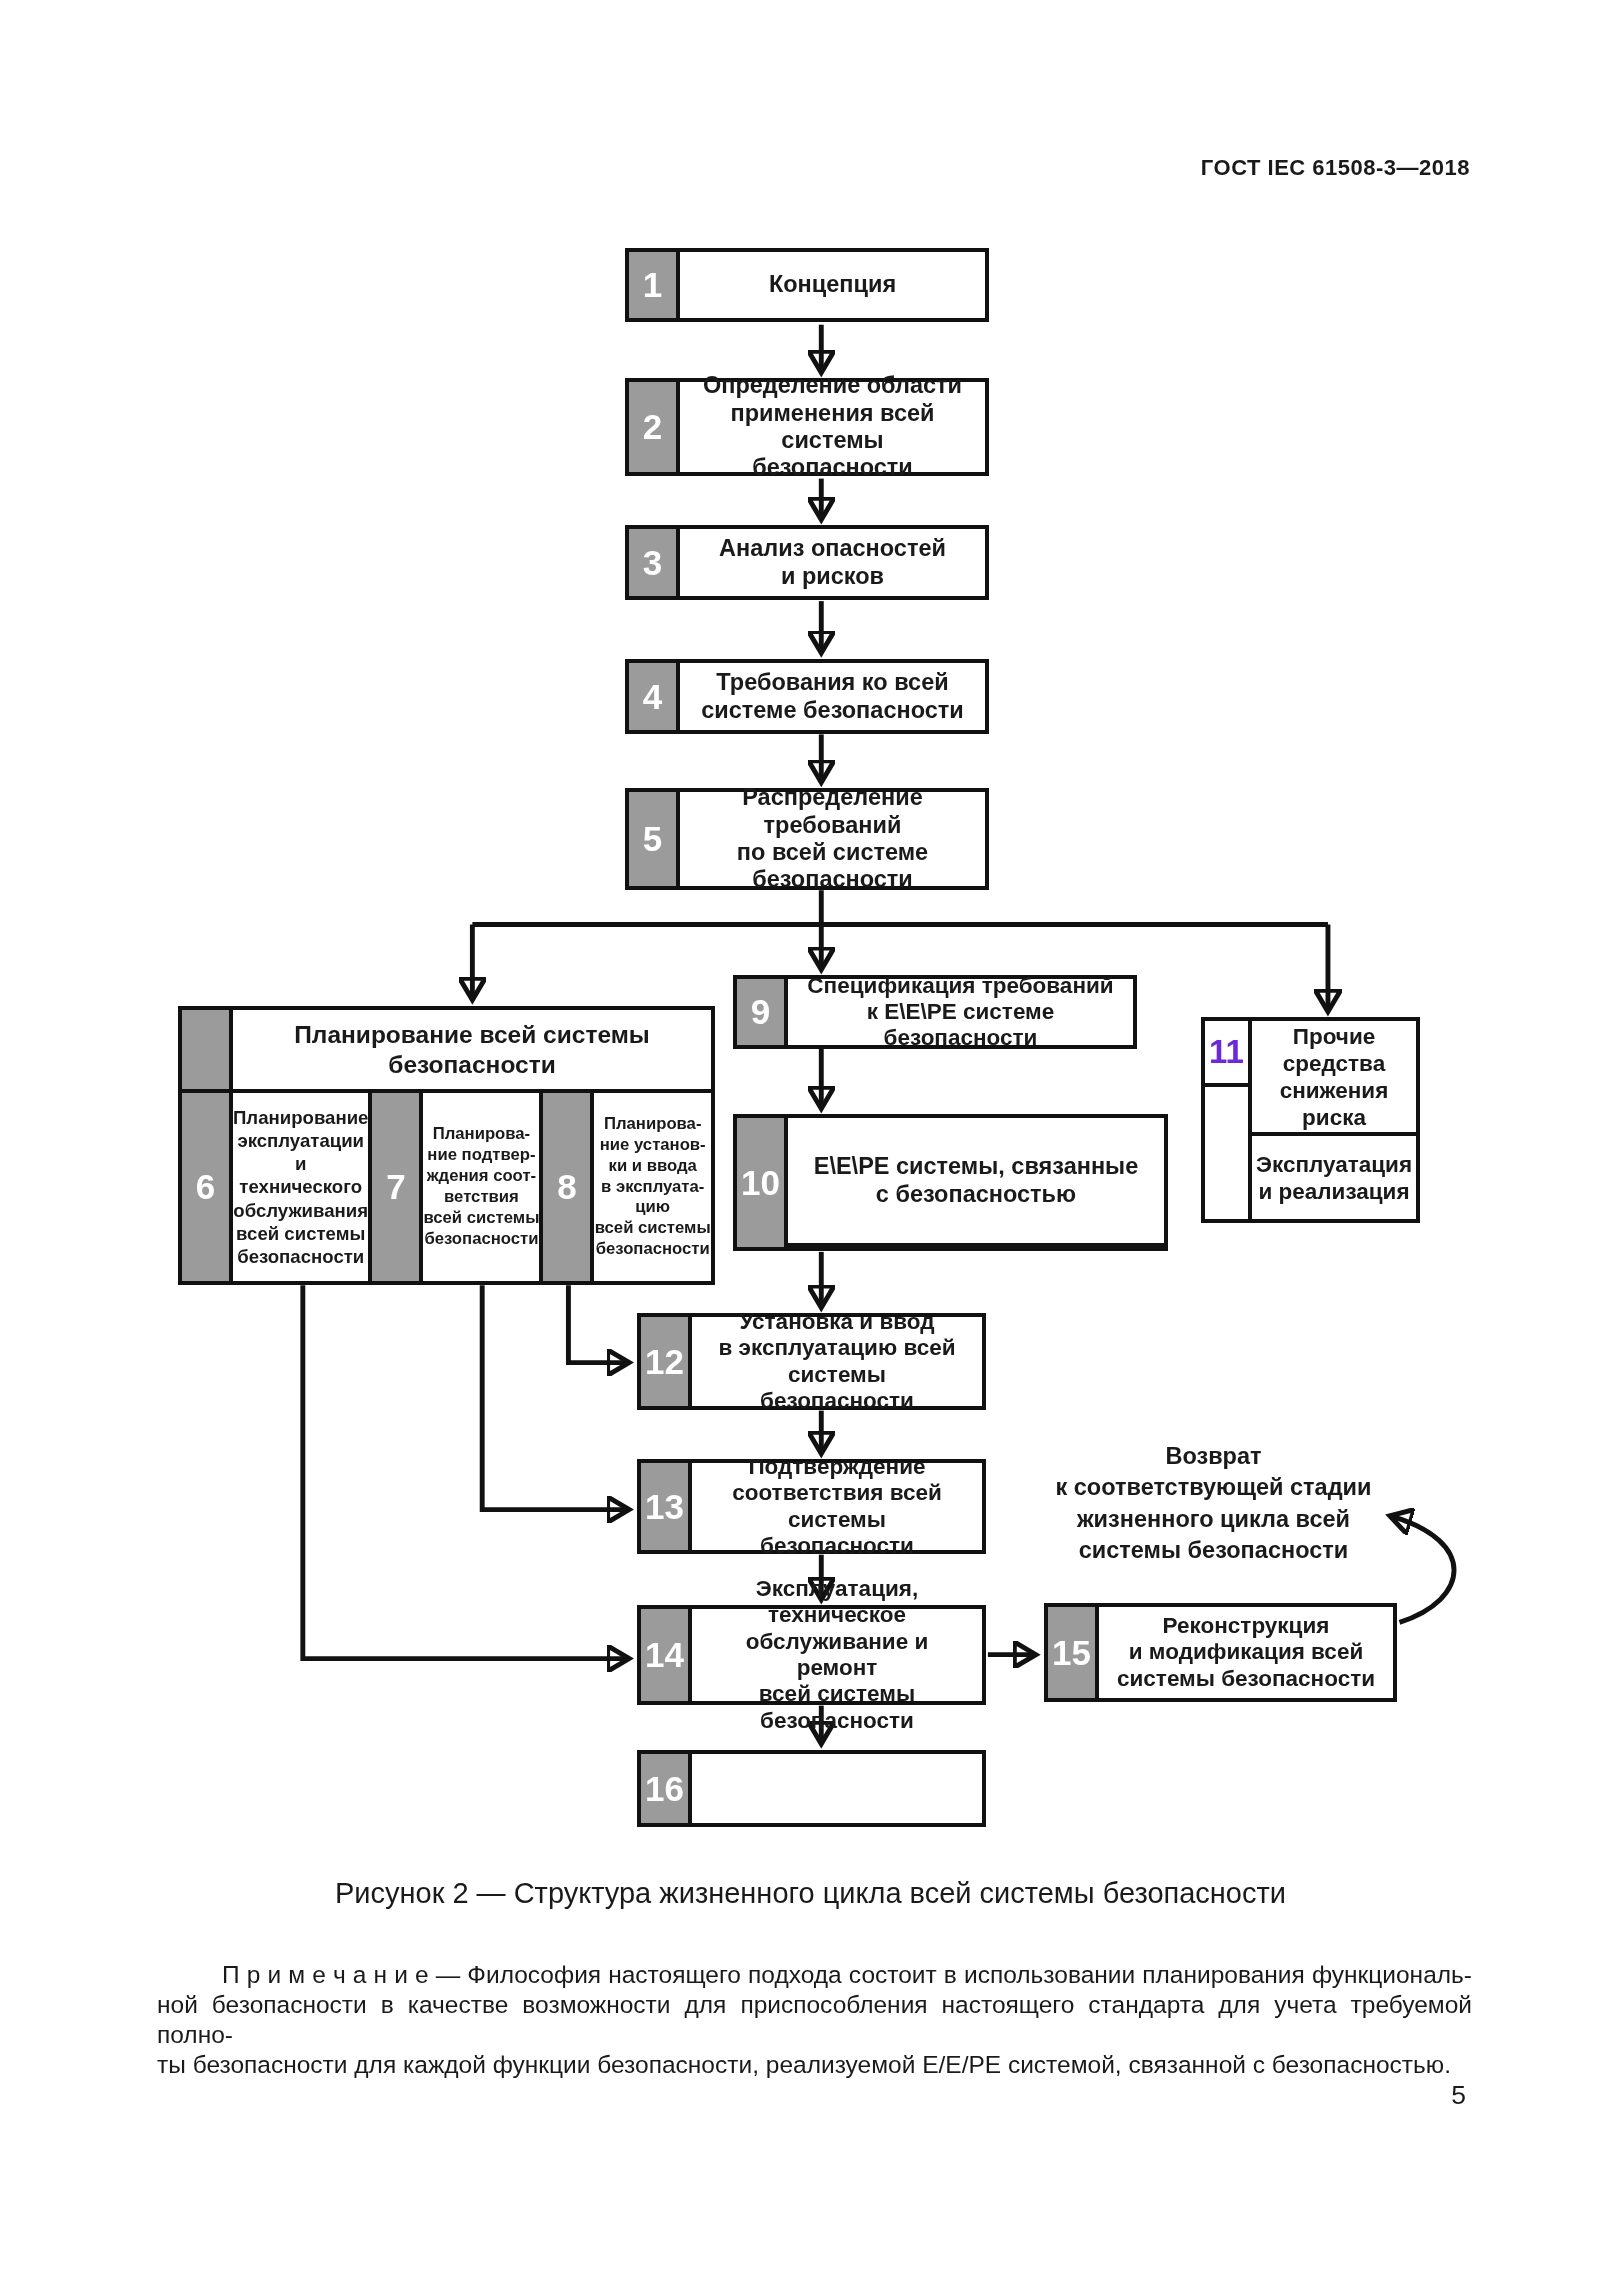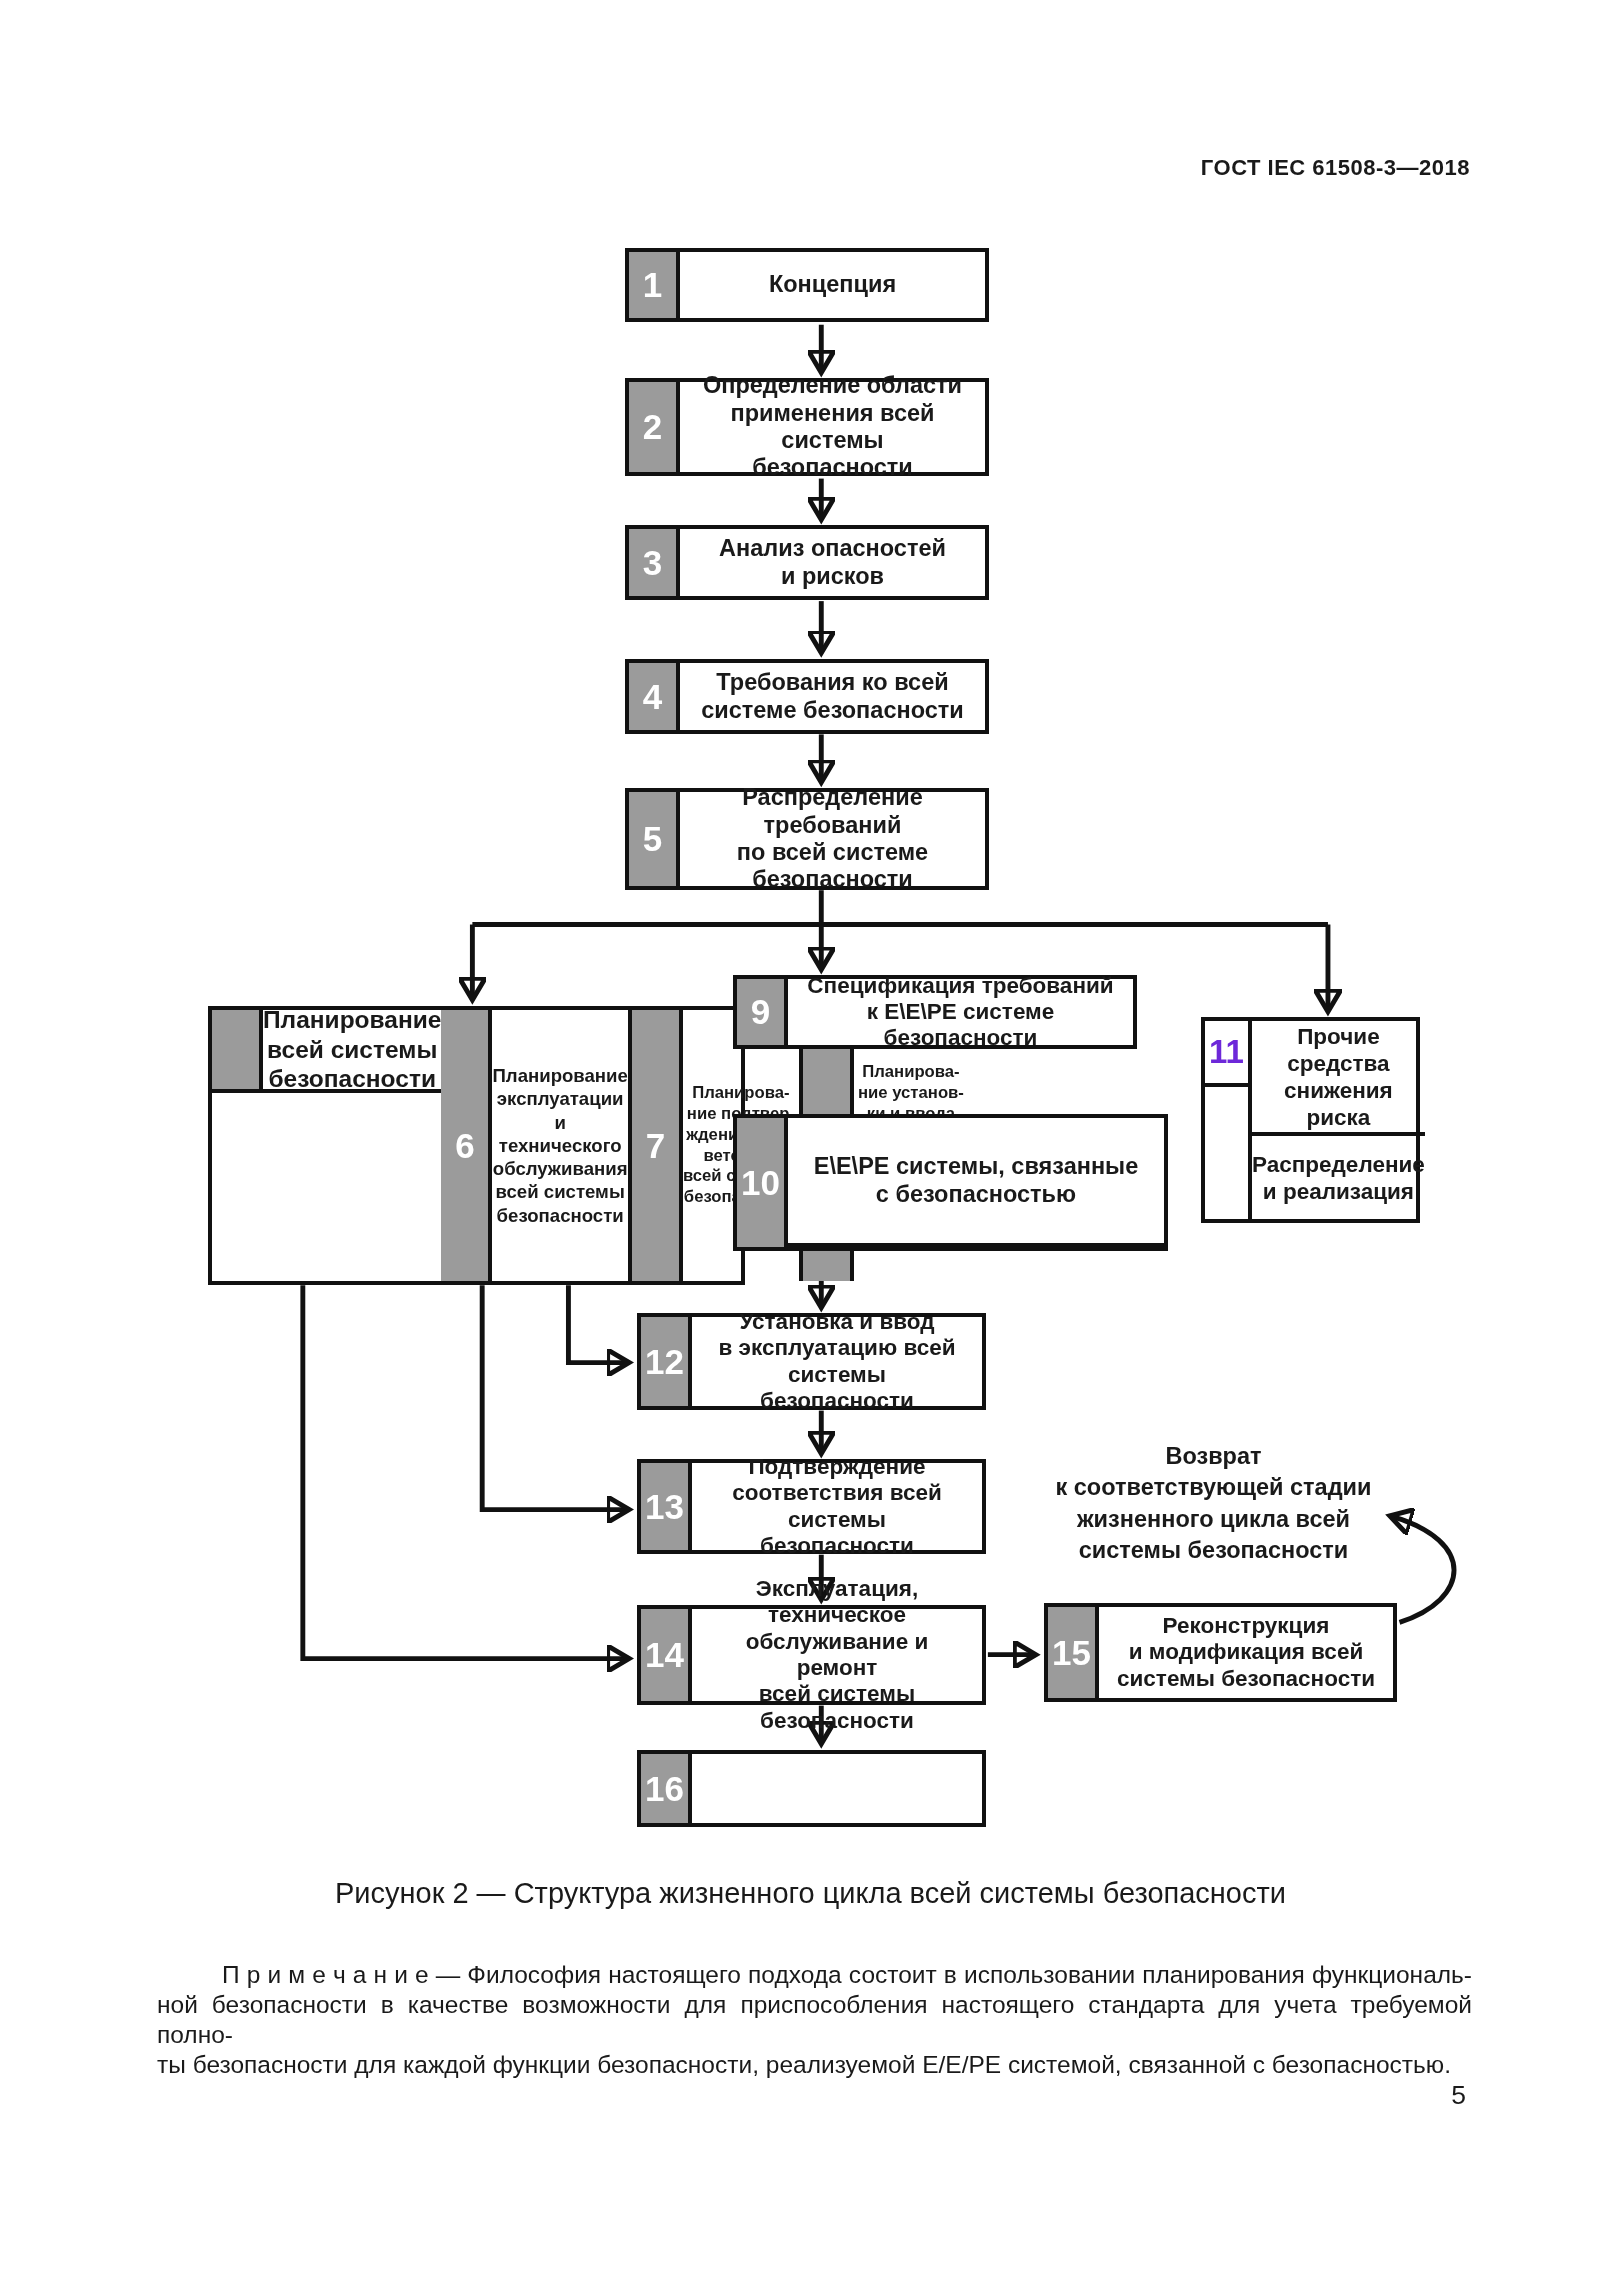--- a/index.html
+++ b/index.html
@@ -57,21 +57,21 @@
   .b11-right{flex:1; display:flex; flex-direction:column;}
   .b11-top{height:115px; border-bottom:4.9px solid #111; box-sizing:border-box;
     display:flex; align-items:center; justify-content:center; text-align:center;
     font-weight:bold; font-size:22.5px; line-height:1.2; white-space:pre-line;}
   .b11-bot{flex:1; display:flex; align-items:center; justify-content:center;
     text-align:center; font-weight:bold; font-size:22.5px; line-height:1.2; white-space:pre-line;}
 
   
   .plan{position:absolute; left:178px; top:1006px; width:537px; height:279px;
     border:4.9px solid #111; box-sizing:border-box; background:#fff;
-    display:flex; flex-direction:row;margin-left:30px;}
+    display:flex; flex-direction:column;}
   .plan-head{height:83px; display:flex; border-bottom:4.9px solid #111; box-sizing:border-box;}
   .plan-corner{flex:0 0 51px; background:#9b9b9b; border-right:4.9px solid #111; box-sizing:border-box;}
   .plan-title{flex:1; display:flex; align-items:center; justify-content:center;
     text-align:center; font-weight:bold; font-size:24.5px; line-height:1.2; white-space:pre-line;}
   .plan-body{flex:1; display:flex;}
   .pn{flex:0 0 51px; background:#9b9b9b; border-right:4.9px solid #111; box-sizing:border-box;
     display:flex; align-items:center; justify-content:center; color:#fff; font-weight:bold; font-size:35px;}
   .pt{display:flex; align-items:center; justify-content:center; text-align:center;
     font-weight:bold; line-height:1.25; white-space:pre-line; box-sizing:border-box;}
   .pt6{flex:0 0 137px; border-right:4.9px solid #111; font-size:18.6px;}
@@ -209,21 +209,21 @@
   <div class="b11">
     <div class="b11-left">
       <div class="b11-num">11</div>
       <div class="b11-blank"></div>
     </div>
     <div class="b11-right">
       <div class="b11-top">Прочие
 средства
 снижения
 риска</div>
-      <div class="b11-bot">Распределение
+      <div class="b11-bot">Эксплуатация
 и реализация</div>
     </div>
   </div>
 
   <div class="fbox" style="left:637px;top:1313px;width:349px;height:97px;">
     <div class="num">12</div>
     <div class="txt small">Установка и ввод
 в эксплуатацию всей
 системы безопасности</div>
   </div>

